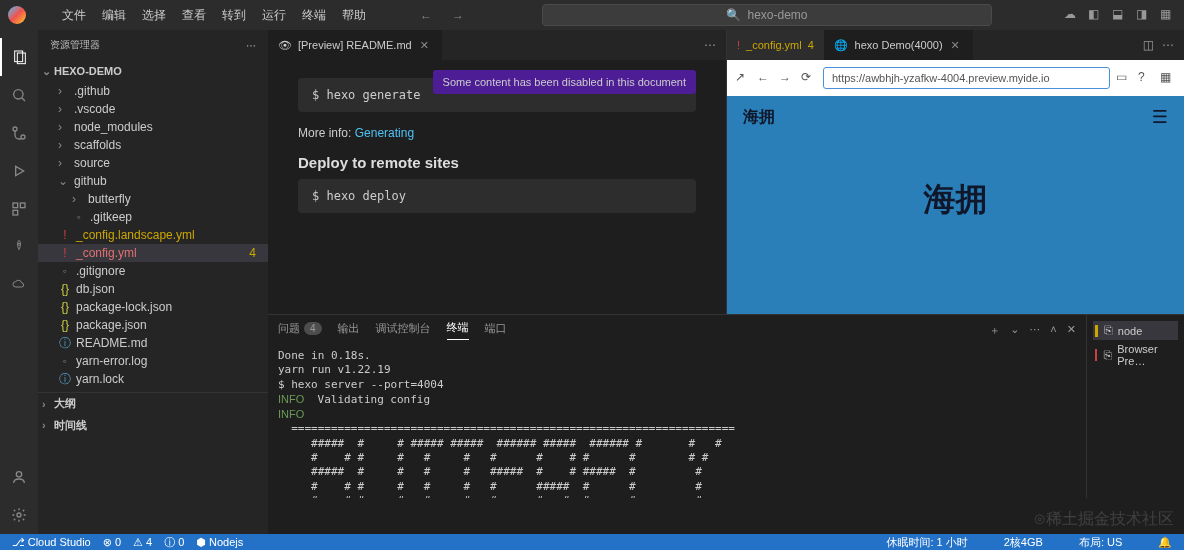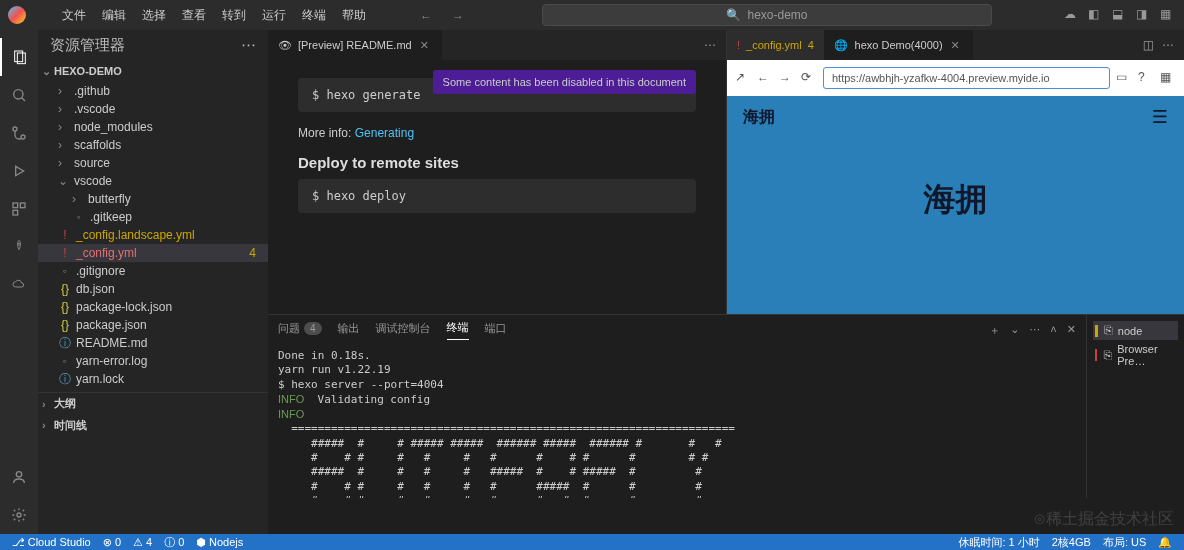--- a/index.html
+++ b/index.html
@@ -15,21 +15,21 @@
 .title-right { display: flex; gap: 8px; color: #999; }
 .title-icon { width: 16px; height: 16px; cursor: pointer; }
 
 .main { display: flex; height: 504px; }
 .activitybar { width: 38px; background: #2c2c2c; display: flex; flex-direction: column; padding-top: 8px; }
 .act-icon { width: 38px; height: 38px; display: flex; align-items: center; justify-content: center; color: #888; cursor: pointer; position: relative; }
 .act-icon.active { color: #fff; border-left: 2px solid #fff; }
 .act-bottom { margin-top: auto; }
 
 .sidebar { width: 230px; background: #252526; overflow: hidden; }
-.sidebar-header { height: 30px; display: flex; align-items: center; padding: 0 12px; color: #bbb; font-size: 15px; justify-content: space-between; }
+.sidebar-header { height: 30px; display: flex; align-items: center; padding: 0 12px; color: #bbb; font-size: 10px; justify-content: space-between; }
 .explorer-header { height: 22px; display: flex; align-items: center; padding: 0 8px 0 4px; font-weight: bold; font-size: 11px; color: #ccc; cursor: pointer; }
 .tree { padding: 0; }
 .tree-item { height: 18px; display: flex; align-items: center; padding: 0 6px; cursor: pointer; gap: 4px; font-size: 12px; color: #ccc; }
 .tree-item.selected { background: #37373d; color: #e27070; }
 .tree-item.modified { color: #cca700; }
 .indent-1 { padding-left: 20px; }
 .indent-2 { padding-left: 34px; }
 .chevron { width: 12px; display: inline-block; color: #888; }
 .ficon { width: 14px; display: inline-flex; justify-content: center; }
 .badge-m { margin-left: auto; color: #cca700; padding-right: 6px; }
@@ -74,21 +74,21 @@
 .panel-actions { margin-left: auto; display: flex; gap: 10px; }
 .terminal { flex: 1; padding: 4px 10px; font-family: monospace; font-size: 11px; color: #ccc; overflow: hidden; line-height: 1.3; white-space: pre; }
 .tinfo { color: #6a9955; }
 .side-item { display: flex; align-items: center; gap: 5px; padding: 3px 2px; font-size: 11px; cursor: pointer; }
 .side-item.active { background: #37373d; }
 .dot-y { width:3px;height:12px;background:#cca700;display:inline-block;margin-right:1px; }
 .dot-r { width:3px;height:12px;background:#cc3e44;display:inline-block;margin-right:1px; }
 
 .statusbar { height: 16px; background: #2472c8; display: flex; align-items: center; font-size: 11px; color: #fff; padding: 0 6px; }
 .sitem { padding: 0 6px; cursor: pointer; display: flex; align-items: center; gap: 3px; }
-.sright { margin-left: auto; display: flex; }
+.sright { margin-left: auto; display: flex; gap: 24px; }
 
 .watermark { position: fixed; right: 10px; bottom: 20px; font-size: 16px; color: rgba(255,255,255,0.15); font-weight: 300; }
 svg { width: 16px; height: 16px; }
 </style>
 </head>
 <body>
 
 <div class="titlebar">
   <div class="logo"></div>
   <div class="menubar" id="menubar">
@@ -205,21 +205,21 @@
         <div class="tree-item indent-1">
           <span class="chevron">›</span>
           <span>scaffolds</span>
         </div>
         <div class="tree-item indent-1">
           <span class="chevron">›</span>
           <span>source</span>
         </div>
         <div class="tree-item indent-1">
           <span class="chevron">⌄</span>
-          <span>vscode</span>
+          <span>github</span>
         </div>
         <div class="tree-item indent-2">
           <span class="chevron">›</span>
           <span>butterfly</span>
         </div>
         <div class="tree-item indent-2">
           <span class="ficon fcolor-gray">◦</span>
           <span>.gitkeep</span>
         </div>
         <div class="tree-item indent-1 modified">

